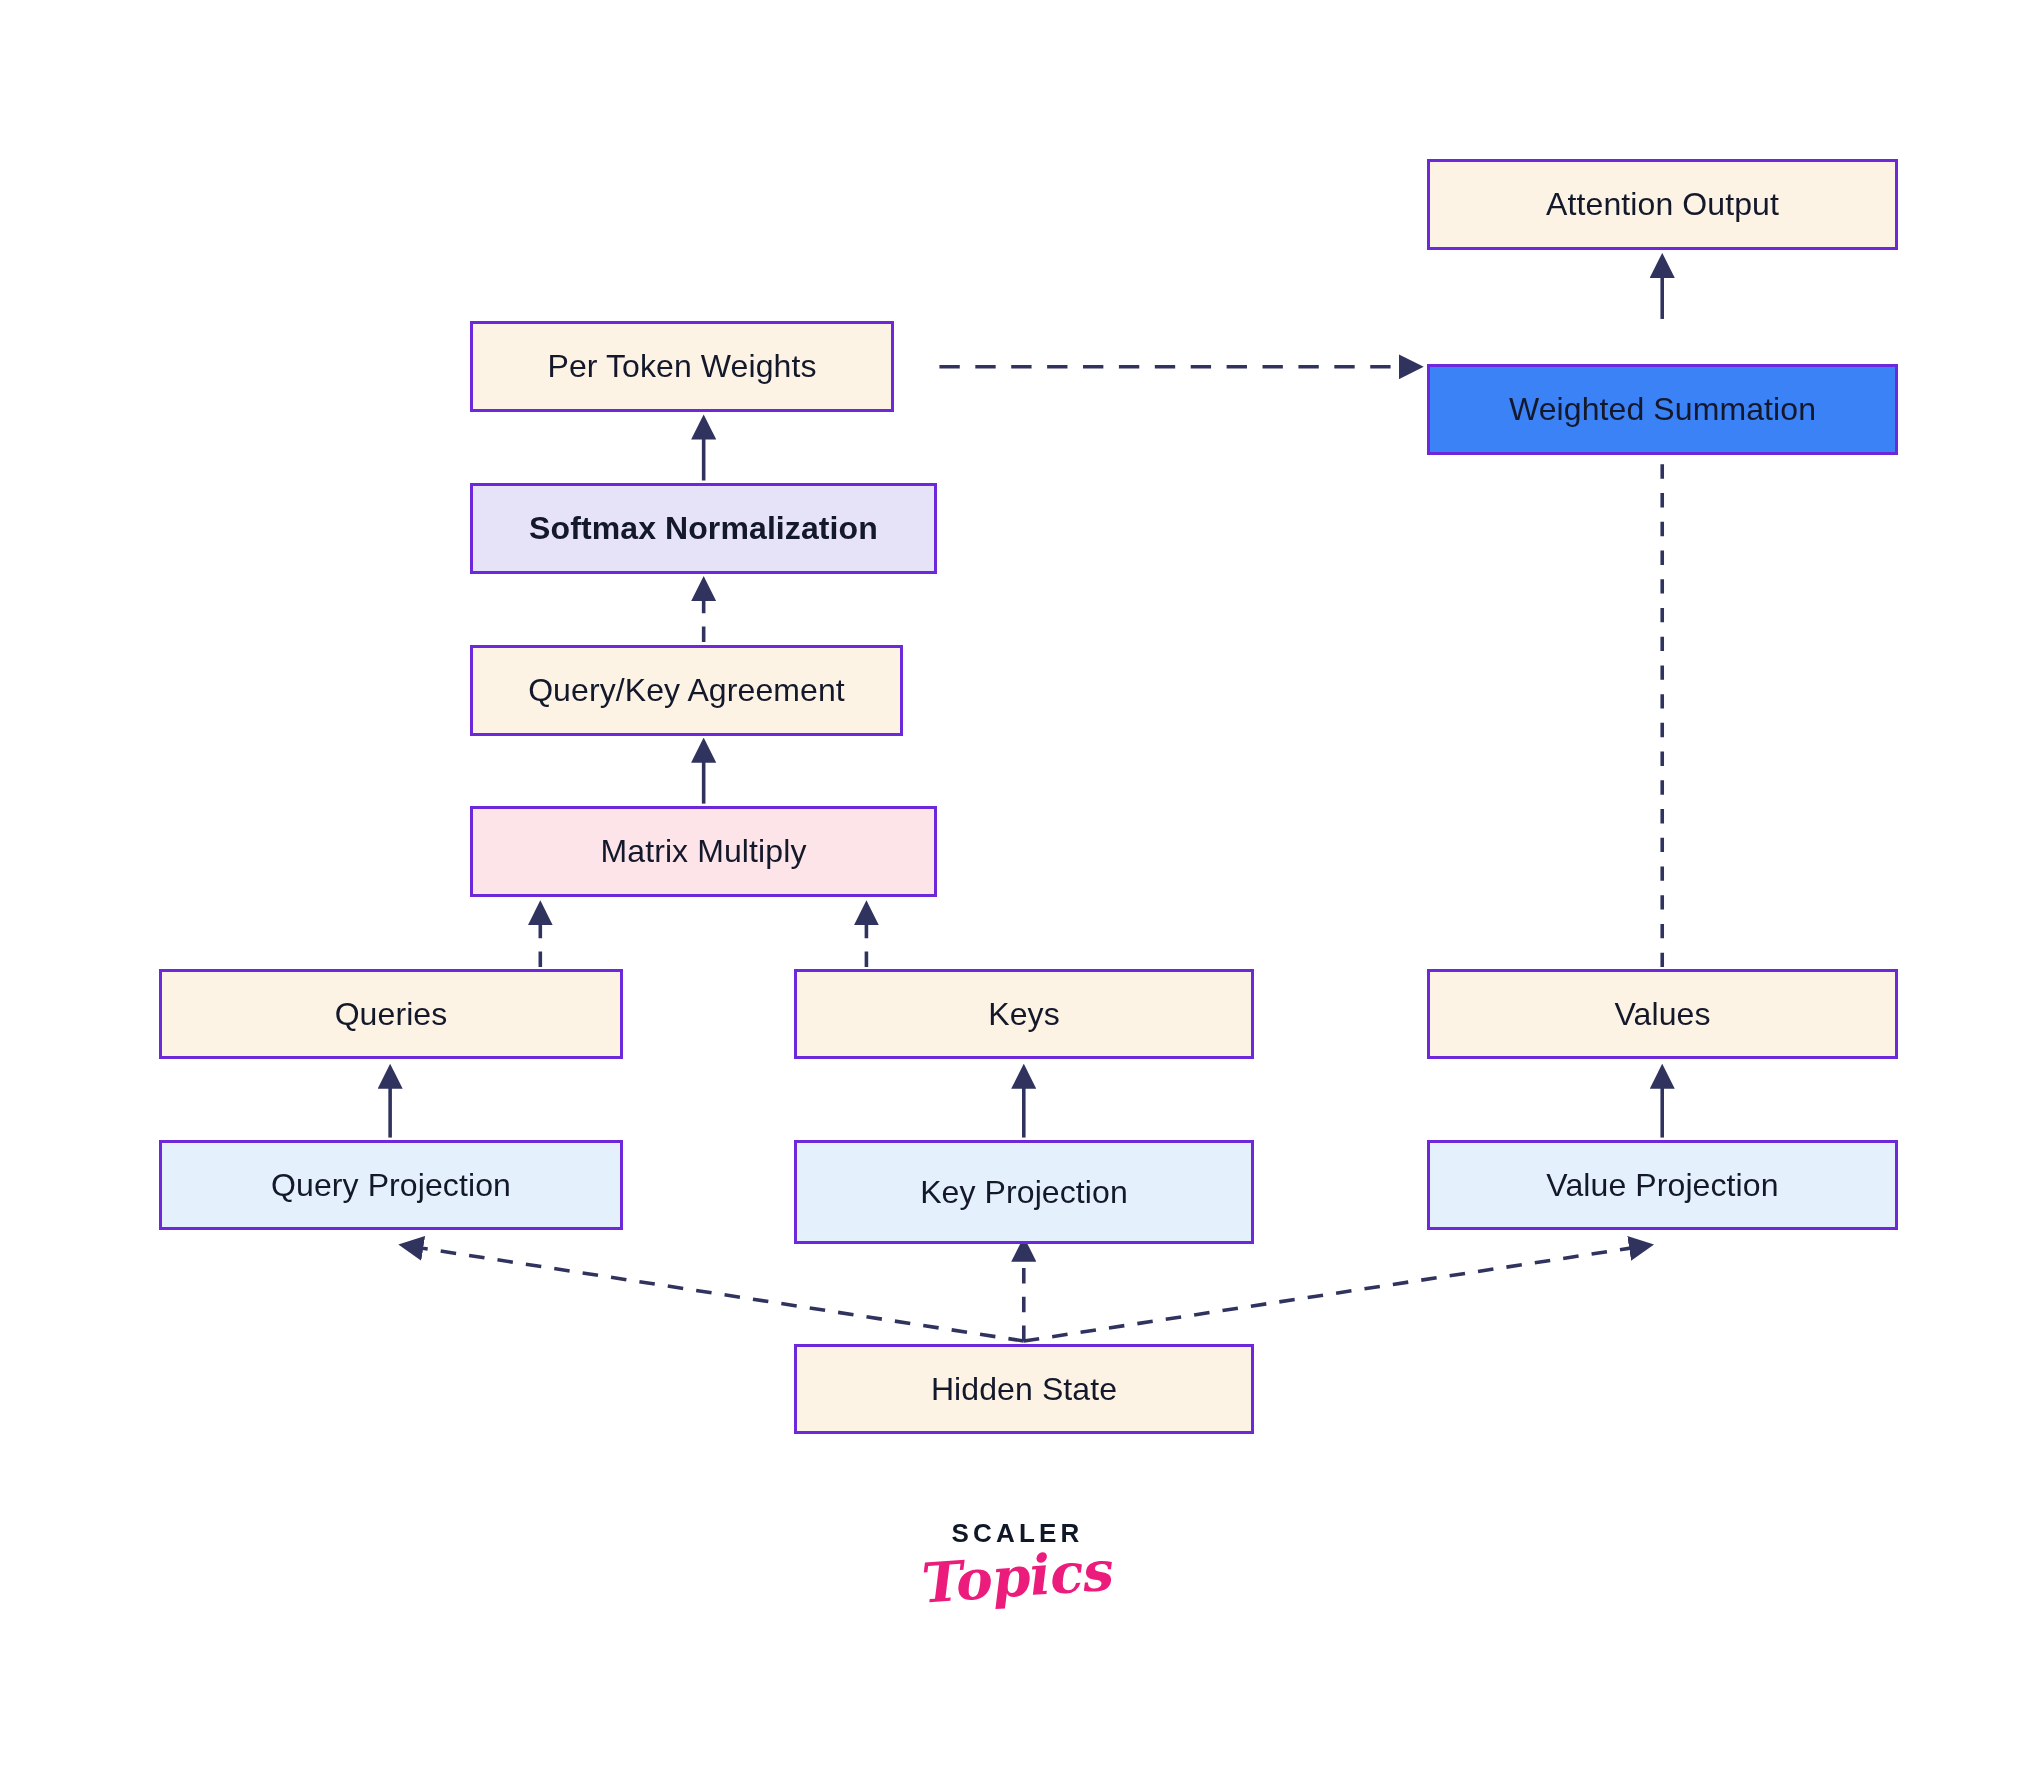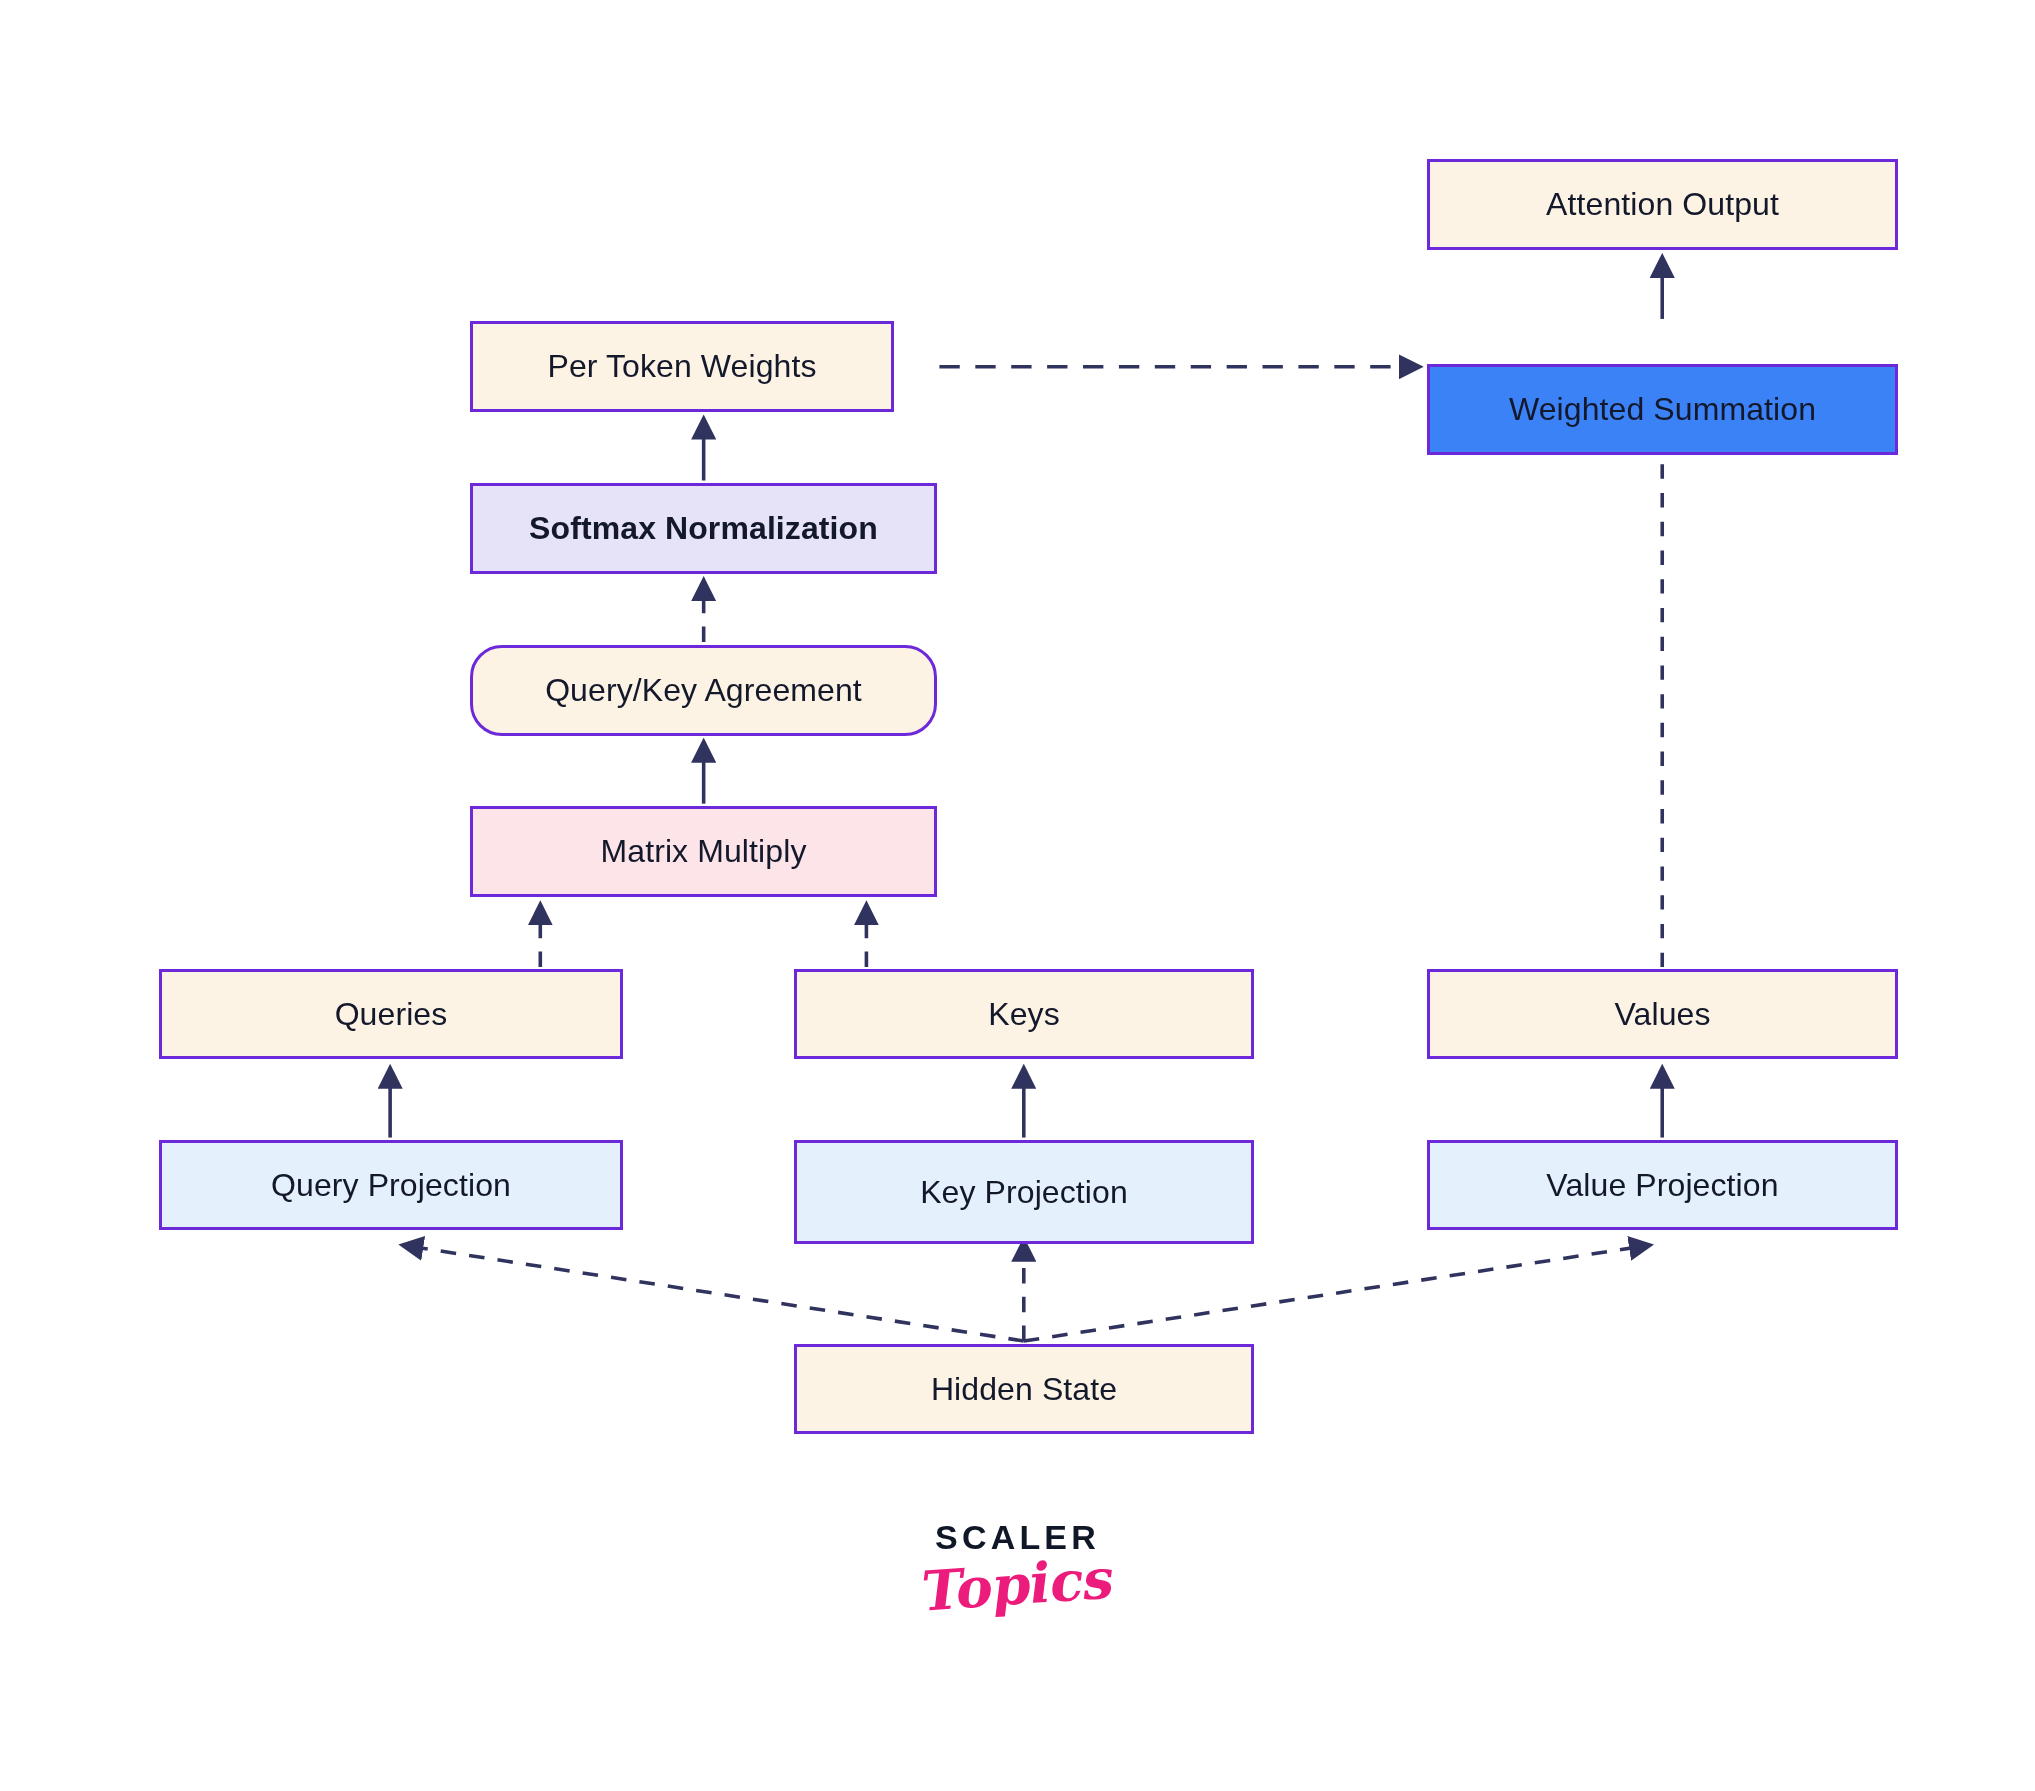--- a/index.html
+++ b/index.html
@@ -54,21 +54,21 @@
     top: 1520px;
     width: 257px;
     height: 138px;
     text-align: center;
     user-select: none;
   }
   #logo .scaler {
     display: block;
     font-family: "Liberation Sans", "DejaVu Sans", sans-serif;
     font-weight: bold;
-    font-size: 34px;
+    font-size: 26px;
     letter-spacing: 4.2px;
     color: #101828;
     line-height: 1;
   }
   #logo .topics {
     display: block;
     margin-top: 2.4px;
     font-family: "DejaVu Serif", "Liberation Serif", serif;
     font-style: italic;
     font-weight: bold;
@@ -129,21 +129,21 @@
   </div>
 
   <div class="node fill-cream" style="left:470px; top:321px; width:424px; height:91px;">
     <span>Per Token Weights</span>
   </div>
 
   <div class="node fill-lav" style="left:470px; top:483px; width:467px; height:91px;font-weight:bold;">
     <span>Softmax Normalization</span>
   </div>
 
-  <div class="node fill-cream" style="left:470px; top:645px; width:467px; height:91px;border-radius:32px;">
+  <div class="node fill-cream" style="left:470px; top:645px; width:433px; height:91px;">
     <span>Query/Key Agreement</span>
   </div>
 
   <div class="node fill-pink" style="left:470px; top:806px; width:467px; height:91px;">
     <span>Matrix Multiply</span>
   </div>
 
   <div class="node fill-cream" style="left:159px; top:969px; width:464px; height:90px;">
     <span>Queries</span>
   </div>

